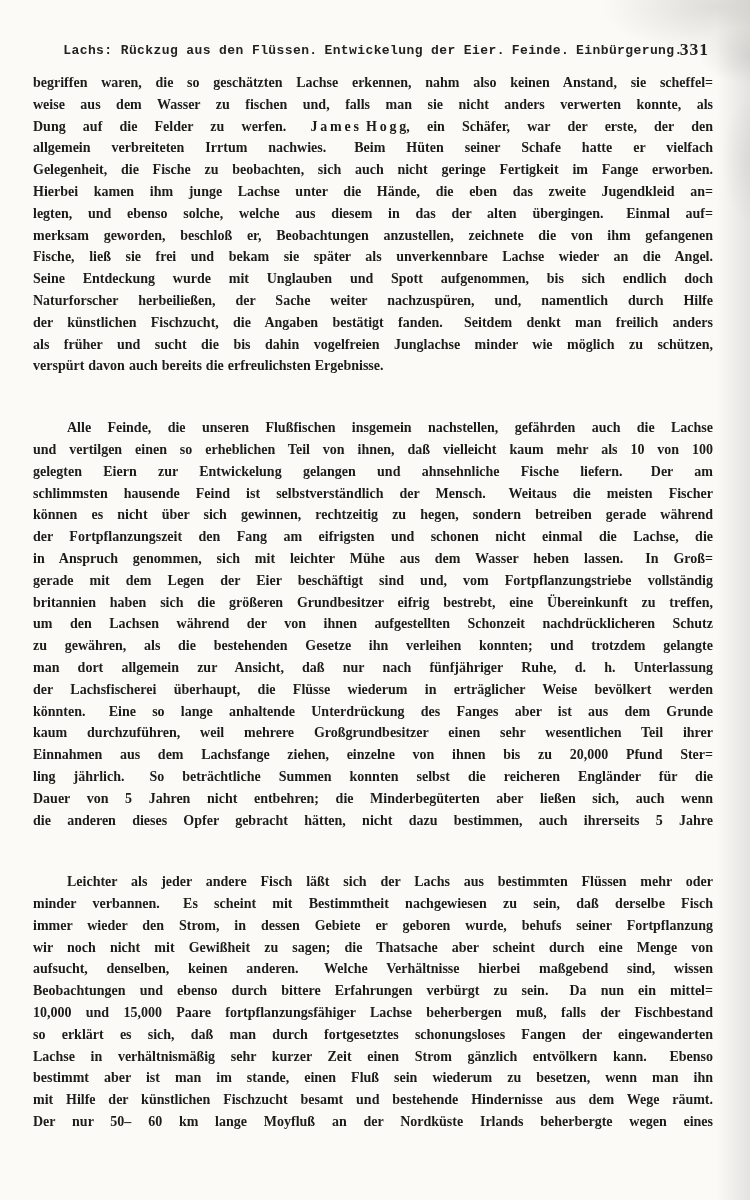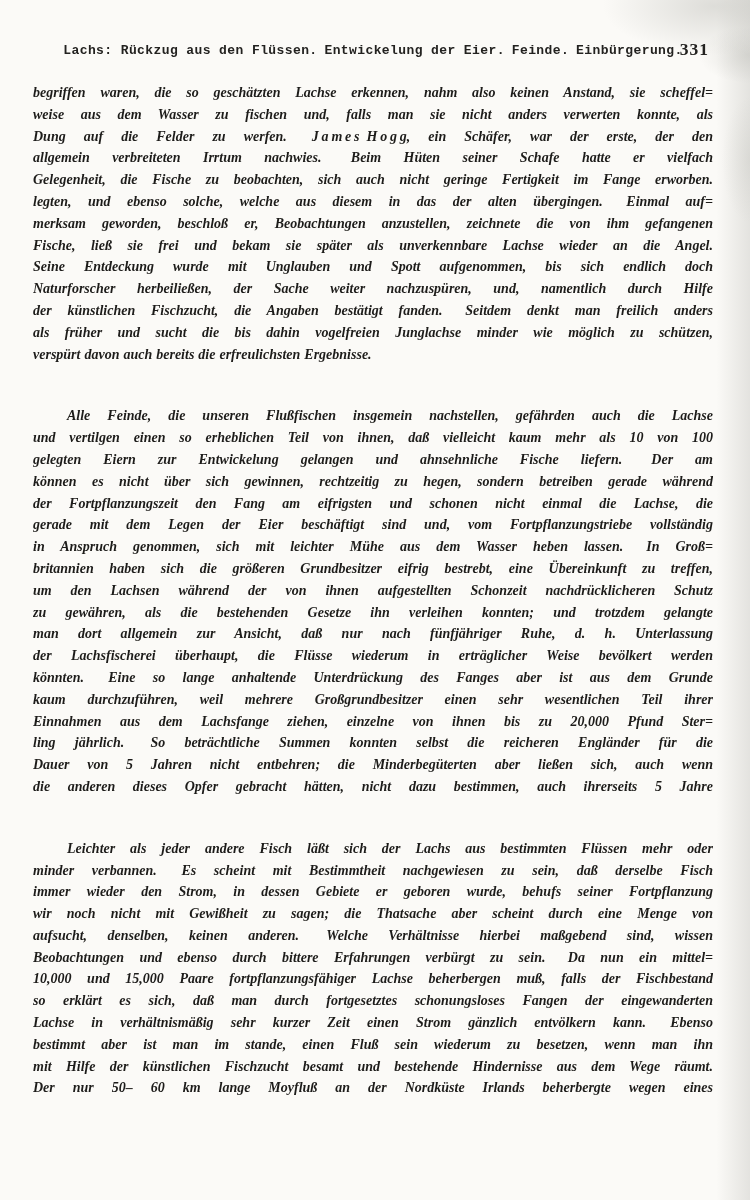--- a/index.html
+++ b/index.html
@@ -27,21 +27,21 @@
     color:#232220;
     font-family:Liberation Mono, monospace;
   }
   .page-number{
     position:absolute; right:4px; top:-2px;
     font-size:17.5px; font-weight:bold;
     letter-spacing:1px;
     color:#232220;
   }
   .page-body{
-    position:absolute; left:33px; top:82px; width:680px;font-style:italic;
+    position:absolute; left:33px; top:72px; width:680px;
   }
   .para{margin:0;}
   .line{
     font-size:14px; font-weight:bold;
     line-height:21.8px; height:21.8px;
     white-space:nowrap; overflow:hidden;
     text-align:justify; text-align-last:justify;
     word-spacing:.5px;
   }
   .line.endline{ text-align-last:left; }
@@ -55,37 +55,39 @@
     <div class="running-title">Lachs: Rückzug aus den Flüssen. Entwickelung der Eier. Feinde. Einbürgerung.</div>
     <div class="page-number">331</div>
   </div>
   <div class="page-body">
       <div class="para">
         <div class="line">begriffen waren, die so geschätzten Lachse erkennen, nahm also keinen Anstand, sie scheffel=</div>
         <div class="line">weise aus dem Wasser zu fischen und, falls man sie nicht anders verwerten konnte, als</div>
         <div class="line">Dung auf die Felder zu werfen.  J a m e s H o g g, ein Schäfer, war der erste, der den</div>
         <div class="line">allgemein verbreiteten Irrtum nachwies.  Beim Hüten seiner Schafe hatte er vielfach</div>
         <div class="line">Gelegenheit, die Fische zu beobachten, sich auch nicht geringe Fertigkeit im Fange erworben.</div>
+        <div class="line">Hierbei kamen ihm junge Lachse unter die Hände, die eben das zweite Jugendkleid an=</div>
         <div class="line">legten, und ebenso solche, welche aus diesem in das der alten übergingen.  Einmal auf=</div>
         <div class="line">merksam geworden, beschloß er, Beobachtungen anzustellen, zeichnete die von ihm gefangenen</div>
         <div class="line">Fische, ließ sie frei und bekam sie später als unverkennbare Lachse wieder an die Angel.</div>
         <div class="line">Seine Entdeckung wurde mit Unglauben und Spott aufgenommen, bis sich endlich doch</div>
         <div class="line">Naturforscher herbeiließen, der Sache weiter nachzuspüren, und, namentlich durch Hilfe</div>
         <div class="line">der künstlichen Fischzucht, die Angaben bestätigt fanden.  Seitdem denkt man freilich anders</div>
         <div class="line">als früher und sucht die bis dahin vogelfreien Junglachse minder wie möglich zu schützen,</div>
         <div class="line endline">verspürt davon auch bereits die erfreulichsten Ergebnisse.</div>
       </div>
       <div class="para">
         <div class="line indent">Alle Feinde, die unseren Flußfischen insgemein nachstellen, gefährden auch die Lachse</div>
         <div class="line">und vertilgen einen so erheblichen Teil von ihnen, daß vielleicht kaum mehr als 10 von 100</div>
         <div class="line">gelegten Eiern zur Entwickelung gelangen und ahnsehnliche Fische liefern.  Der am</div>
+        <div class="line">schlimmsten hausende Feind ist selbstverständlich der Mensch.  Weitaus die meisten Fischer</div>
         <div class="line">können es nicht über sich gewinnen, rechtzeitig zu hegen, sondern betreiben gerade während</div>
         <div class="line">der Fortpflanzungszeit den Fang am eifrigsten und schonen nicht einmal die Lachse, die</div>
+        <div class="line">in Anspruch genommen, sich mit leichter Mühe aus dem Wasser heben lassen.  In Groß=</div>
         <div class="line">gerade mit dem Legen der Eier beschäftigt sind und, vom Fortpflanzungstriebe vollständig</div>
-        <div class="line">in Anspruch genommen, sich mit leichter Mühe aus dem Wasser heben lassen.  In Groß=</div>
         <div class="line">britannien haben sich die größeren Grundbesitzer eifrig bestrebt, eine Übereinkunft zu treffen,</div>
         <div class="line">um den Lachsen während der von ihnen aufgestellten Schonzeit nachdrücklicheren Schutz</div>
         <div class="line">zu gewähren, als die bestehenden Gesetze ihn verleihen konnten; und trotzdem gelangte</div>
         <div class="line">man dort allgemein zur Ansicht, daß nur nach fünfjähriger Ruhe, d. h. Unterlassung</div>
         <div class="line">der Lachsfischerei überhaupt, die Flüsse wiederum in erträglicher Weise bevölkert werden</div>
         <div class="line">könnten.  Eine so lange anhaltende Unterdrückung des Fanges aber ist aus dem Grunde</div>
         <div class="line">kaum durchzuführen, weil mehrere Großgrundbesitzer einen sehr wesentlichen Teil ihrer</div>
         <div class="line">Einnahmen aus dem Lachsfange ziehen, einzelne von ihnen bis zu 20,000 Pfund Ster=</div>
         <div class="line">ling jährlich.  So beträchtliche Summen konnten selbst die reicheren Engländer für die</div>
         <div class="line">Dauer von 5 Jahren nicht entbehren; die Minderbegüterten aber ließen sich, auch wenn</div>

